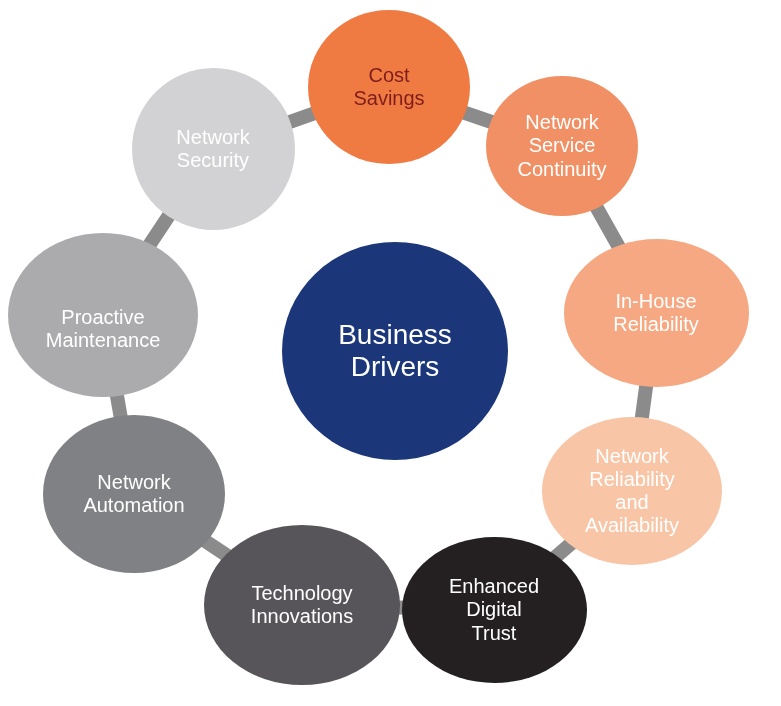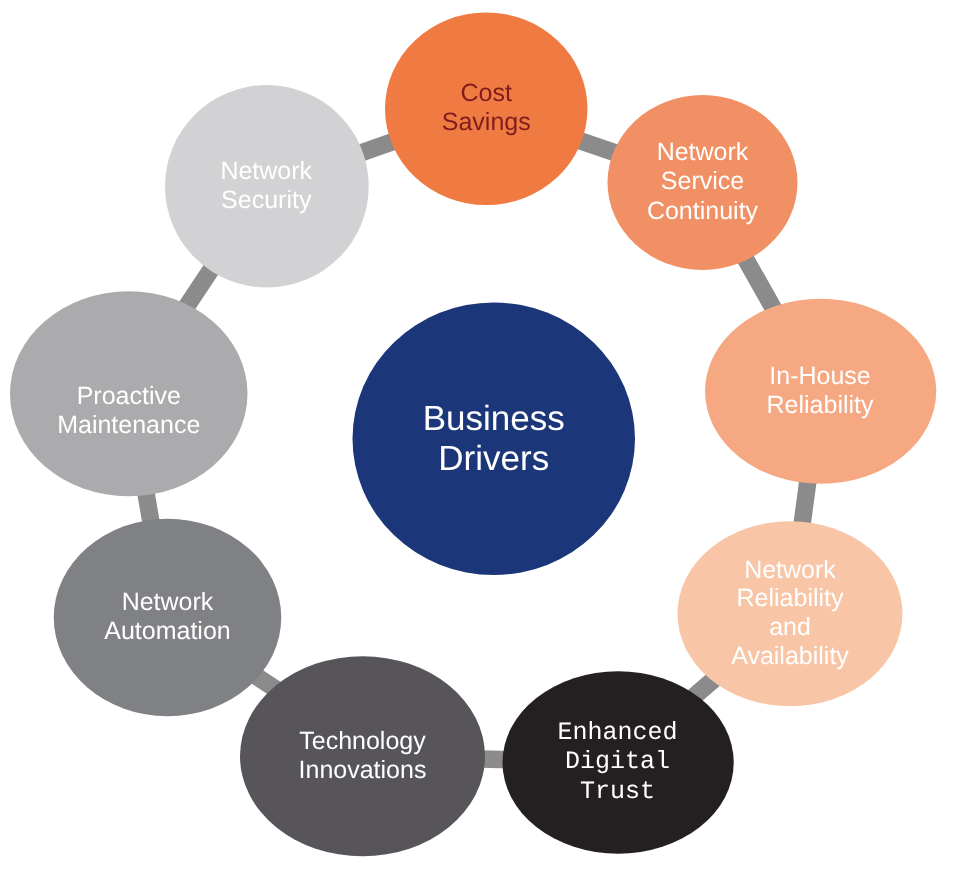--- a/index.html
+++ b/index.html
@@ -61,25 +61,25 @@
       <span class="label" style="color: rgb(255, 255, 255);">In-House
 Reliability</span>
     </div>
     <div class="node" style="left: 542px; top: 417px; width: 180px; height: 148px; background: rgb(248, 198, 166);">
       <span class="label" style="color: rgb(255, 255, 255);">Network
 Reliability
 and
 Availability</span>
     </div>
     <div class="node" style="left: 401.5px; top: 537px; width: 185px; height: 146px; background: rgb(36, 32, 33);">
-      <span class="label" style="color: rgb(255, 255, 255); font-family: Liberation Mono, monospace;">Enhanced
+      <span class="label" style="color: rgb(255, 255, 255);">Enhanced
 Digital
 Trust</span>
     </div>
-    <div class="node" style="left: 192px; top: 525px; width: 196px; height: 160px; background: rgb(87, 85, 89);">
+    <div class="node" style="left: 204px; top: 525px; width: 196px; height: 160px; background: rgb(87, 85, 89);">
       <span class="label" style="color: rgb(255, 255, 255);">Technology
 Innovations</span>
     </div>
     <div class="node" style="left: 43px; top: 415px; width: 182px; height: 158px; background: rgb(128, 129, 132);">
       <span class="label" style="color: rgb(255, 255, 255);">Network
 Automation</span>
     </div>
     <div class="node" style="left: 8px; top: 233px; width: 190px; height: 164px; background: rgb(171, 171, 174);">
       <span class="label" style="color: rgb(255, 255, 255); margin-top: 28px;">Proactive
 Maintenance</span>

